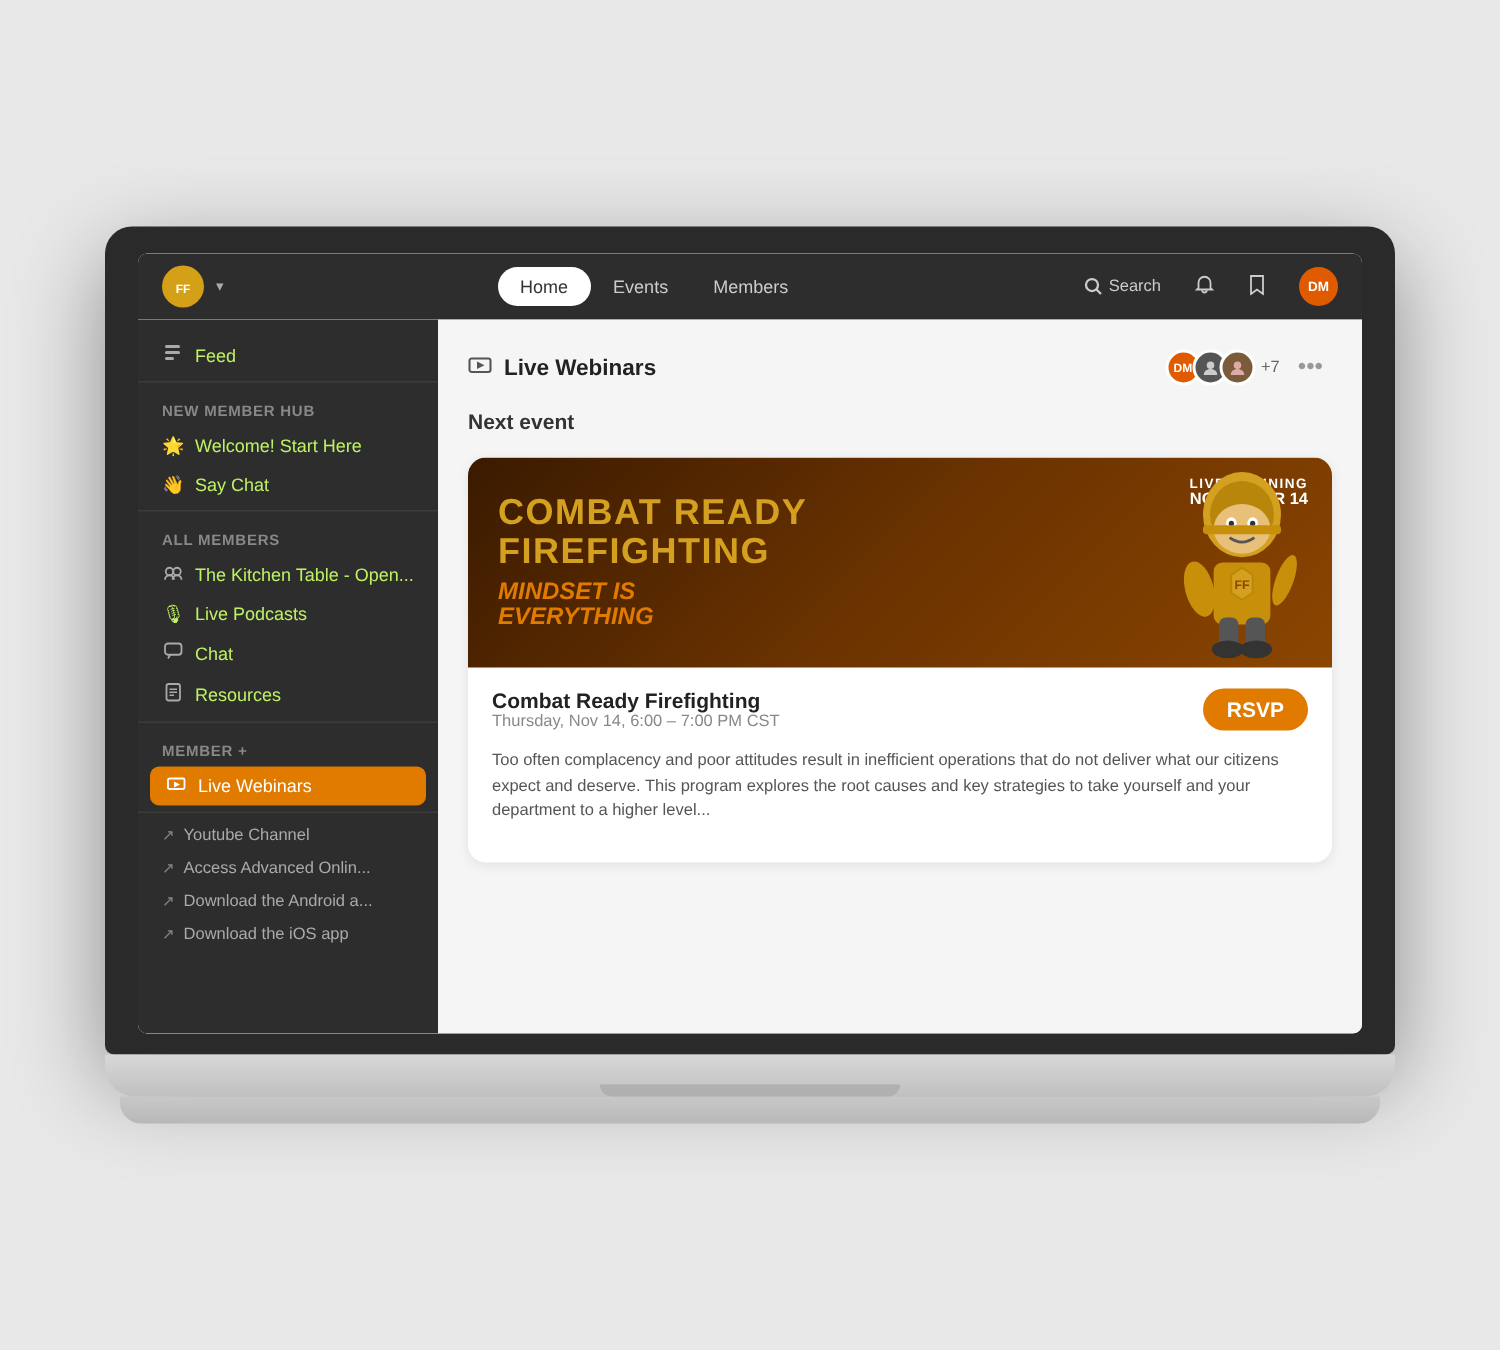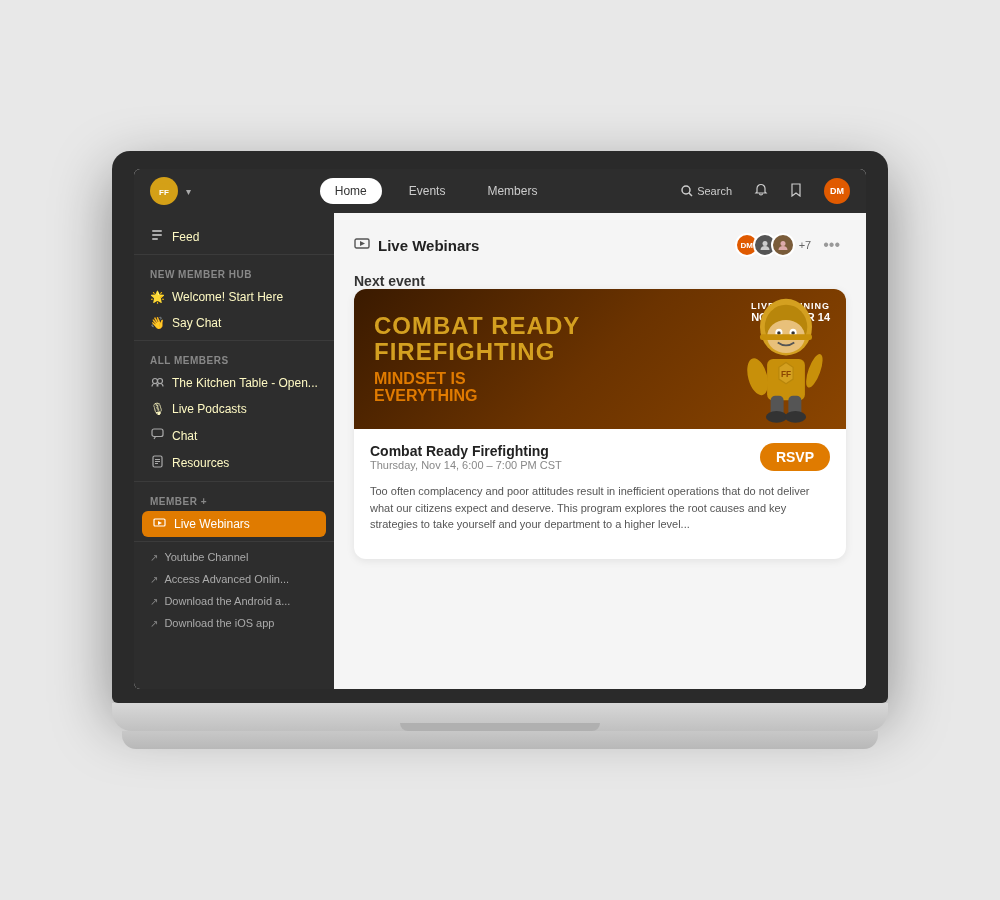--- a/index.html
+++ b/index.html
@@ -6,21 +6,21 @@
     body {
       background: #e8e8e8;
       display: flex;
       align-items: center;
       justify-content: center;
       min-height: 100vh;
       font-family: -apple-system, BlinkMacSystemFont, 'Segoe UI', sans-serif;
     }
 
     .laptop-outer {
-      width: 776px;
+      width: 860px;
       position: relative;
     }
 
     .laptop-screen-bezel {
       background: #2a2a2a;
       border-radius: 18px 18px 6px 6px;
       padding: 18px 22px 14px 22px;
       box-shadow: 0 20px 60px rgba(0,0,0,0.4);
     }
 
@@ -84,21 +84,21 @@
     .brand-caret {
       color: #aaa;
       font-size: 10px;
       margin-left: -4px;
     }
     .nav-center {
       flex: 1;
       display: flex;
       align-items: center;
       justify-content: center;
-      gap: 12px;
+      gap: 0;
     }
     .nav-tab {
       padding: 5px 14px;
       border-radius: 20px;
       font-size: 12px;
       color: #ccc;
       cursor: pointer;
       border: 1px solid transparent;
     }
     .nav-tab.active {
@@ -154,21 +154,21 @@
       padding: 10px 0;
     }
     .sidebar::-webkit-scrollbar { width: 4px; }
     .sidebar::-webkit-scrollbar-thumb { background: #555; border-radius: 2px; }
 
     .sidebar-item {
       display: flex;
       align-items: center;
       gap: 8px;
       padding: 6px 16px;
-      color: #fef9c3;
+      color: #bef264;
       font-size: 12px;
       cursor: pointer;
     }
     .sidebar-item.active {
       background: #e07b00;
       color: #fff;
       border-radius: 6px;
       margin: 0 8px;
       padding: 6px 10px;
     }
@@ -255,21 +255,21 @@
       color: #999;
       font-size: 16px;
       cursor: pointer;
       padding: 2px 6px;
     }
 
     .section-heading {
       font-size: 14px;
       font-weight: 600;
       color: #333;
-      margin-bottom: 0;
+      margin-bottom: 16px;
     }
 
     .event-card {
       background: #fff;
       border-radius: 12px;
       overflow: hidden;
       box-shadow: 0 2px 8px rgba(0,0,0,0.08);
     }
 
     .event-banner {
@@ -292,20 +292,21 @@
       color: #d4a020;
       text-transform: uppercase;
       line-height: 1.1;
       letter-spacing: 1px;
     }
     .banner-title-sub {
       font-size: 16px;
       font-weight: 900;
       color: #e07b00;
       text-transform: uppercase;
+      font-style: italic;
       margin-top: 4px;
       line-height: 1.1;
     }
     .banner-live-badge {
       position: absolute;
       top: 12px;
       right: 16px;
       text-align: right;
     }
     .live-label {

